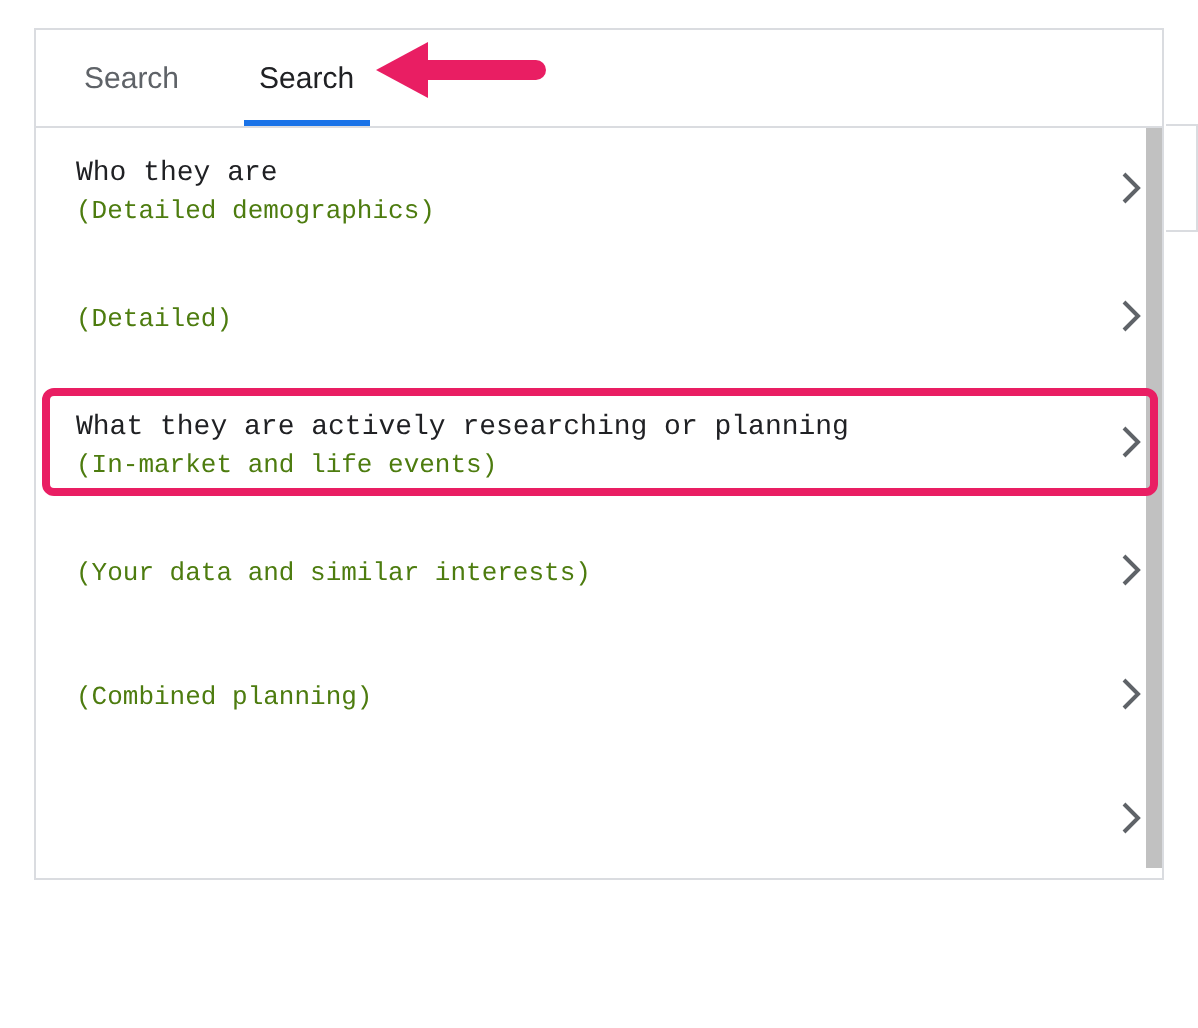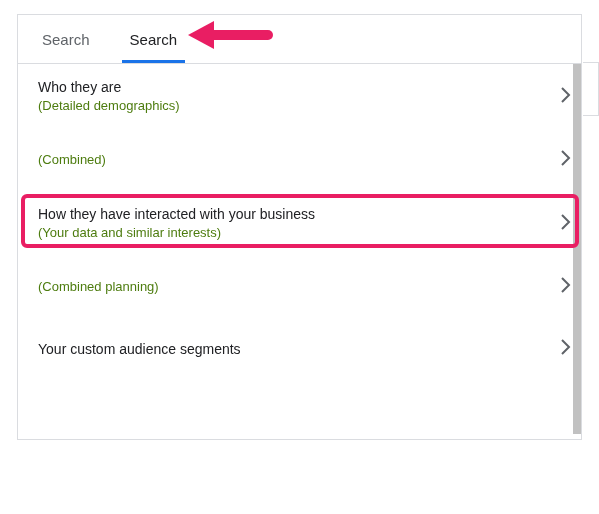--- a/index.html
+++ b/index.html
@@ -73,20 +73,21 @@
     background: #c1c1c1;
     border-radius: 0;
   }
   .row {
     display: flex;
     justify-content: space-between;
     align-items: center;
     padding: 14px 4px 14px 20px;
     cursor: pointer;
     min-height: 62px;
+    font-family: Liberation Mono, monospace;
   }
   .row-text {
     display: flex;
     flex-direction: column;
     gap: 2px;
   }
   .row-title {
     font-size: 14px;
     color: #202124;
     line-height: 1.3;
@@ -143,33 +144,43 @@
       </div>
       <span class="chevron">
         <svg width="10" height="16" viewBox="0 0 10 16">
             <path d="M1 1 L8 8 L1 15" stroke="#5f6368" stroke-width="2" fill="none"></path>
           </svg>
       </span>
     </div>
 
     <div class="row">
       <div class="row-text">
-        <span class="row-sub">(Combined)</span>
-      </div>
-      <span class="chevron">
-        <svg width="10" height="16" viewBox="0 0 10 16">
-            <path d="M1 1 L8 8 L1 15" stroke="#5f6368" stroke-width="2" fill="none"></path>
-          </svg>
-      </span>
-    </div>
-
-
-    <div class="row">
-      <div class="row-text">
-        <span class="row-title">How they have interacted with your business</span>
+        <span class="row-sub">(Detailed)</span>
+      </div>
+      <span class="chevron">
+        <svg width="10" height="16" viewBox="0 0 10 16">
+            <path d="M1 1 L8 8 L1 15" stroke="#5f6368" stroke-width="2" fill="none"></path>
+          </svg>
+      </span>
+    </div>
+
+    <div class="row">
+      <div class="row-text">
+        <span class="row-title">What they are actively researching or planning</span>
+        <span class="row-sub">(In-market and life events)</span>
+      </div>
+      <span class="chevron">
+        <svg width="10" height="16" viewBox="0 0 10 16">
+            <path d="M1 1 L8 8 L1 15" stroke="#5f6368" stroke-width="2" fill="none"></path>
+          </svg>
+      </span>
+    </div>
+
+    <div class="row">
+      <div class="row-text">
         <span class="row-sub">(Your data and similar interests)</span>
       </div>
       <span class="chevron">
         <svg width="10" height="16" viewBox="0 0 10 16">
             <path d="M1 1 L8 8 L1 15" stroke="#5f6368" stroke-width="2" fill="none"></path>
           </svg>
       </span>
     </div>
 
     <div class="row">
@@ -178,21 +189,20 @@
       </div>
       <span class="chevron">
         <svg width="10" height="16" viewBox="0 0 10 16">
             <path d="M1 1 L8 8 L1 15" stroke="#5f6368" stroke-width="2" fill="none"></path>
           </svg>
       </span>
     </div>
 
     <div class="row">
       <div class="row-text">
-        <span class="row-title">Your custom audience segments</span>
       </div>
       <span class="chevron">
         <svg width="10" height="16" viewBox="0 0 10 16">
             <path d="M1 1 L8 8 L1 15" stroke="#5f6368" stroke-width="2" fill="none"></path>
           </svg>
       </span>
     </div>
 
     <div class="scroll-track">
       <div class="scroll-thumb"></div>

